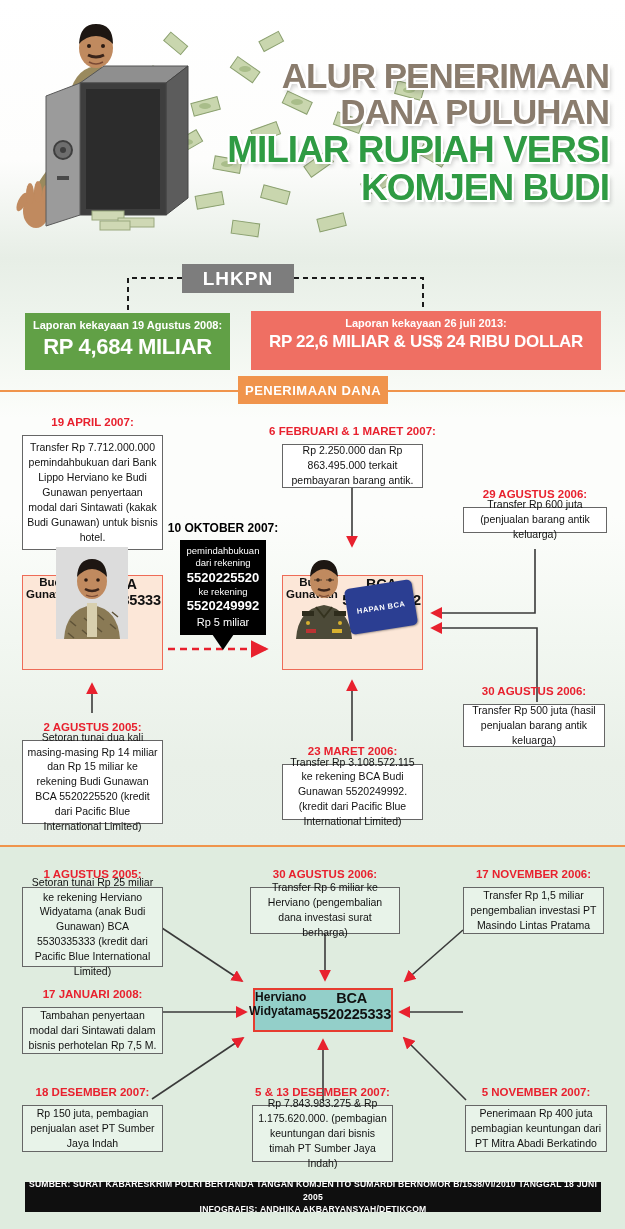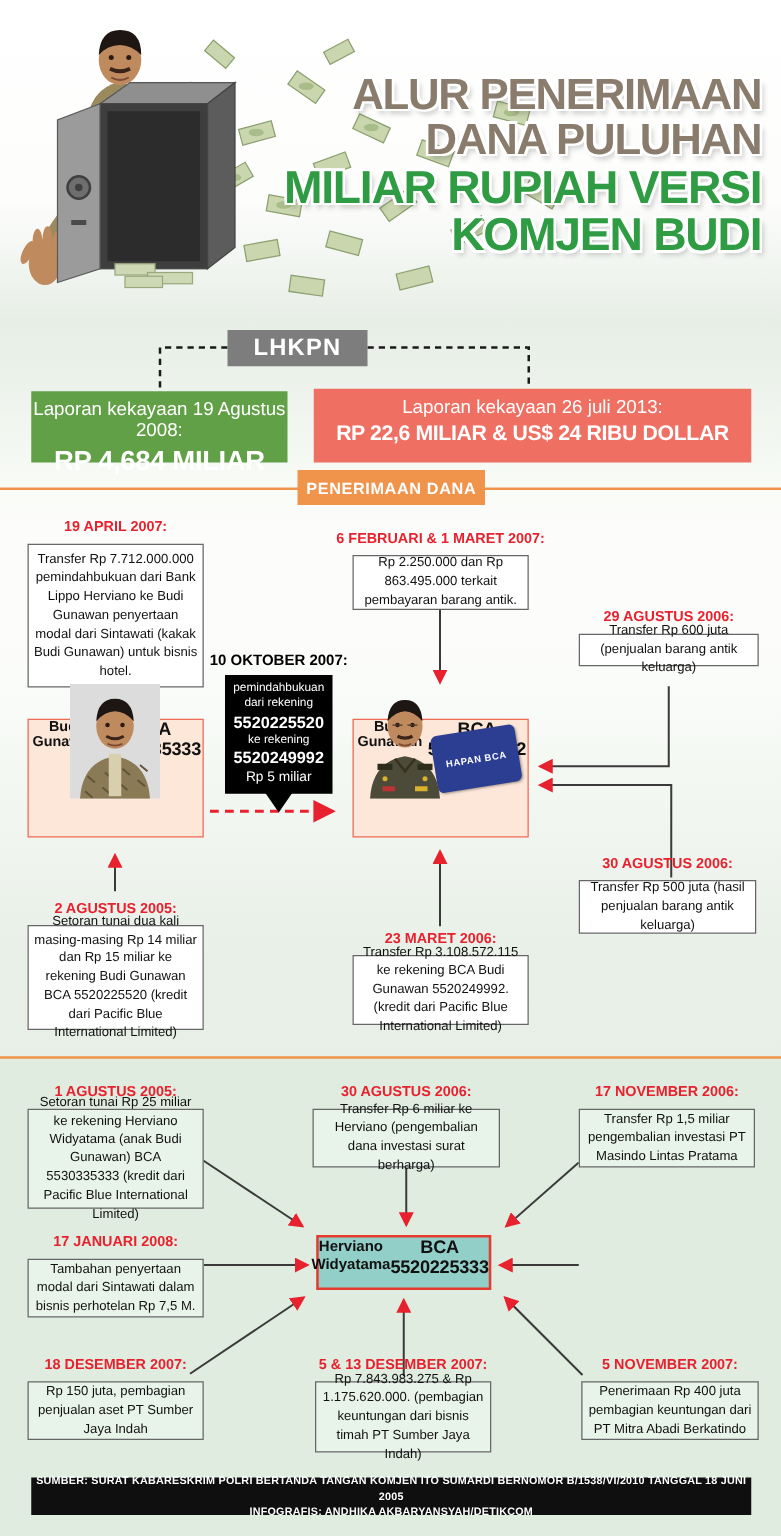--- a/index.html
+++ b/index.html
@@ -9,21 +9,21 @@
   .abs{position:absolute;}
   
   .title{position:absolute;right:16px;top:58px;text-align:right;z-index:4;line-height:1.04;
     text-shadow:-2px -2px 0 #fff,2px -2px 0 #fff,-2px 2px 0 #fff,2px 2px 0 #fff,0 2px 0 #fff,3px 4px 4px rgba(60,60,60,.25);}
   .title .t-gray{font-size:35px;color:#8a7c6d;font-weight:bold;letter-spacing:-1px;}
   .title .t-green{font-size:37px;color:#2f9b43;font-weight:bold;letter-spacing:-1px;}
   
   .lhkpn-box{left:182px;top:264px;width:112px;height:29px;background:#7d7d7d;color:#fff;
     font-weight:bold;font-size:19px;letter-spacing:1px;display:flex;align-items:center;justify-content:center;z-index:10;}
   .report{z-index:10;color:#fff;text-align:center;padding-top:6px;box-sizing:border-box;}
-  .report .cap{font-size:15px;font-weight:normal;}
+  .report .cap{font-size:11px;font-weight:bold;}
   .report .val{font-weight:bold;letter-spacing:-0.3px;margin-top:3px;}
   .report-green{left:25px;top:313px;width:205px;height:57px;background:#61a046;}
   .report-green .val{font-size:22px;}
   .report-red{left:251px;top:311px;width:350px;height:59px;background:#ef6f63;}
   .report-red .val{font-size:17px;}
   
   .hline{left:0;width:625px;height:2px;background:#f0944c;z-index:3;}
   .banner{left:238px;top:376px;width:150px;height:28px;background:#f0944c;color:#fff;font-weight:bold;
     font-size:13px;letter-spacing:.5px;display:flex;align-items:center;justify-content:center;z-index:10;}
   

